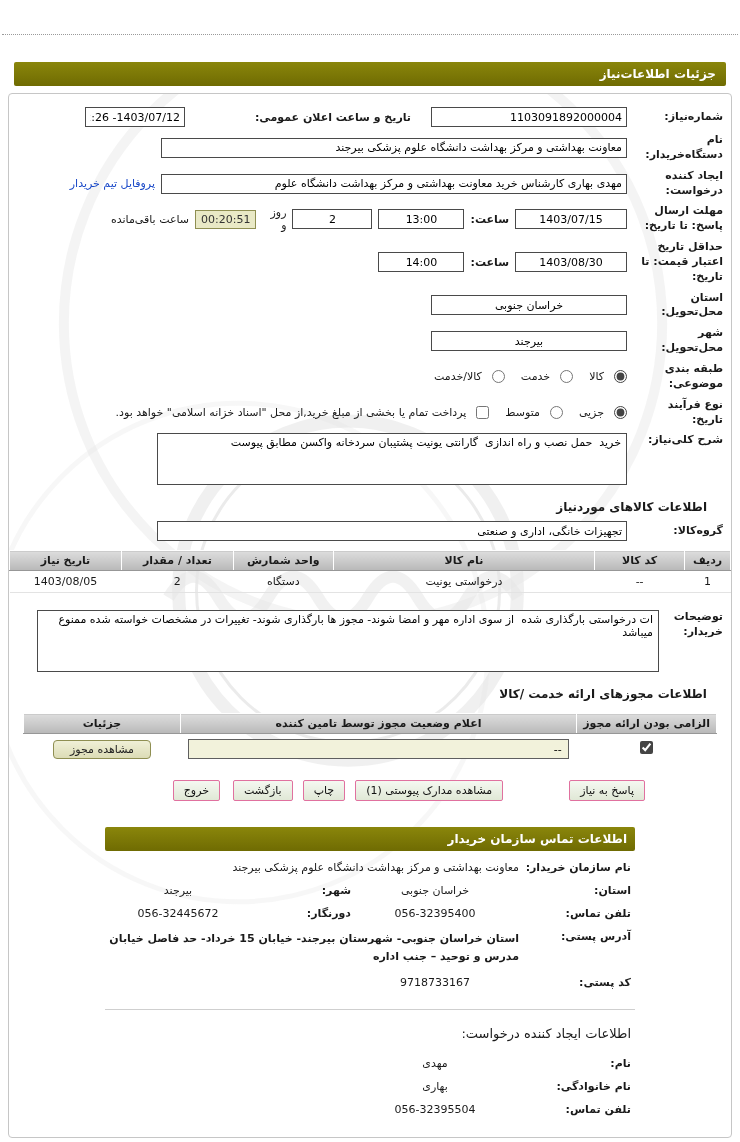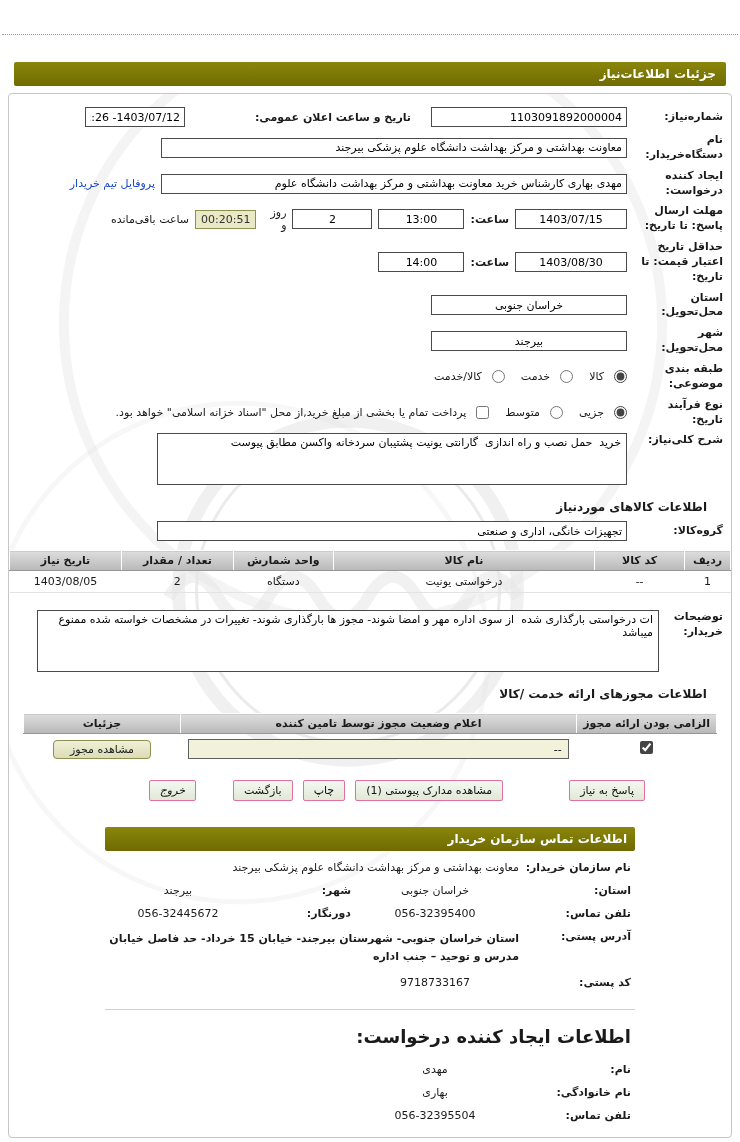--- a/index.html
+++ b/index.html
@@ -62,31 +62,31 @@
   .btn-khaki{
     background:linear-gradient(#f0f0d7,#dcdcb6);border:1px solid #8f8f52;color:#222;
     font-size:11px;padding:2px 16px;border-radius:4px;font-family:inherit;cursor:pointer;
   }
   .actions{display:flex;align-items:center;padding:16px 86px 0 0;gap:10px;}
   .btn{
     background:linear-gradient(#f5f8f1,#e0e8d6);border:1px solid #e0719f;color:#111;
     font-size:11px;padding:3px 10px;border-radius:2px;font-family:inherit;cursor:pointer;white-space:nowrap;
   }
   .mr56{margin-right:56px;}
-  .mr10x{margin-right:27px;font-style:italic;}
+  .mr10x{margin-right:3px;}
   .contact{width:530px;margin:26px auto 0;position:relative;z-index:1;}
   .bar-contact{padding:5px 8px;}
   .cgrid{display:grid;grid-template-columns:112px 168px 104px 1fr;align-items:center;padding:10px 4px 0;}
   .clabel{font-weight:bold;font-size:11px;}
   .cval{font-size:11px;}
   .span3{grid-column:2 / span 3;}
   .ccenter{text-align:center;}
   .addr{line-height:1.6;font-weight:bold;}
   .divider{border-top:1px solid #cfcfcf;margin:20px 0 14px;}
-  .creator-title{font-weight:bold;font-size:18px;padding:2px 4px 6px;}
+  .creator-title{font-weight:normal;font-size:13px;padding:2px 4px 6px;}
   .num{direction:ltr;unicode-bidi:isolate;}
 </style>
 </head>
 <body>
 
 <div class="topline"></div>
 
 <div class="bar bar-main">جزئیات اطلاعات‌نیاز</div>
 
 <div class="panel">

